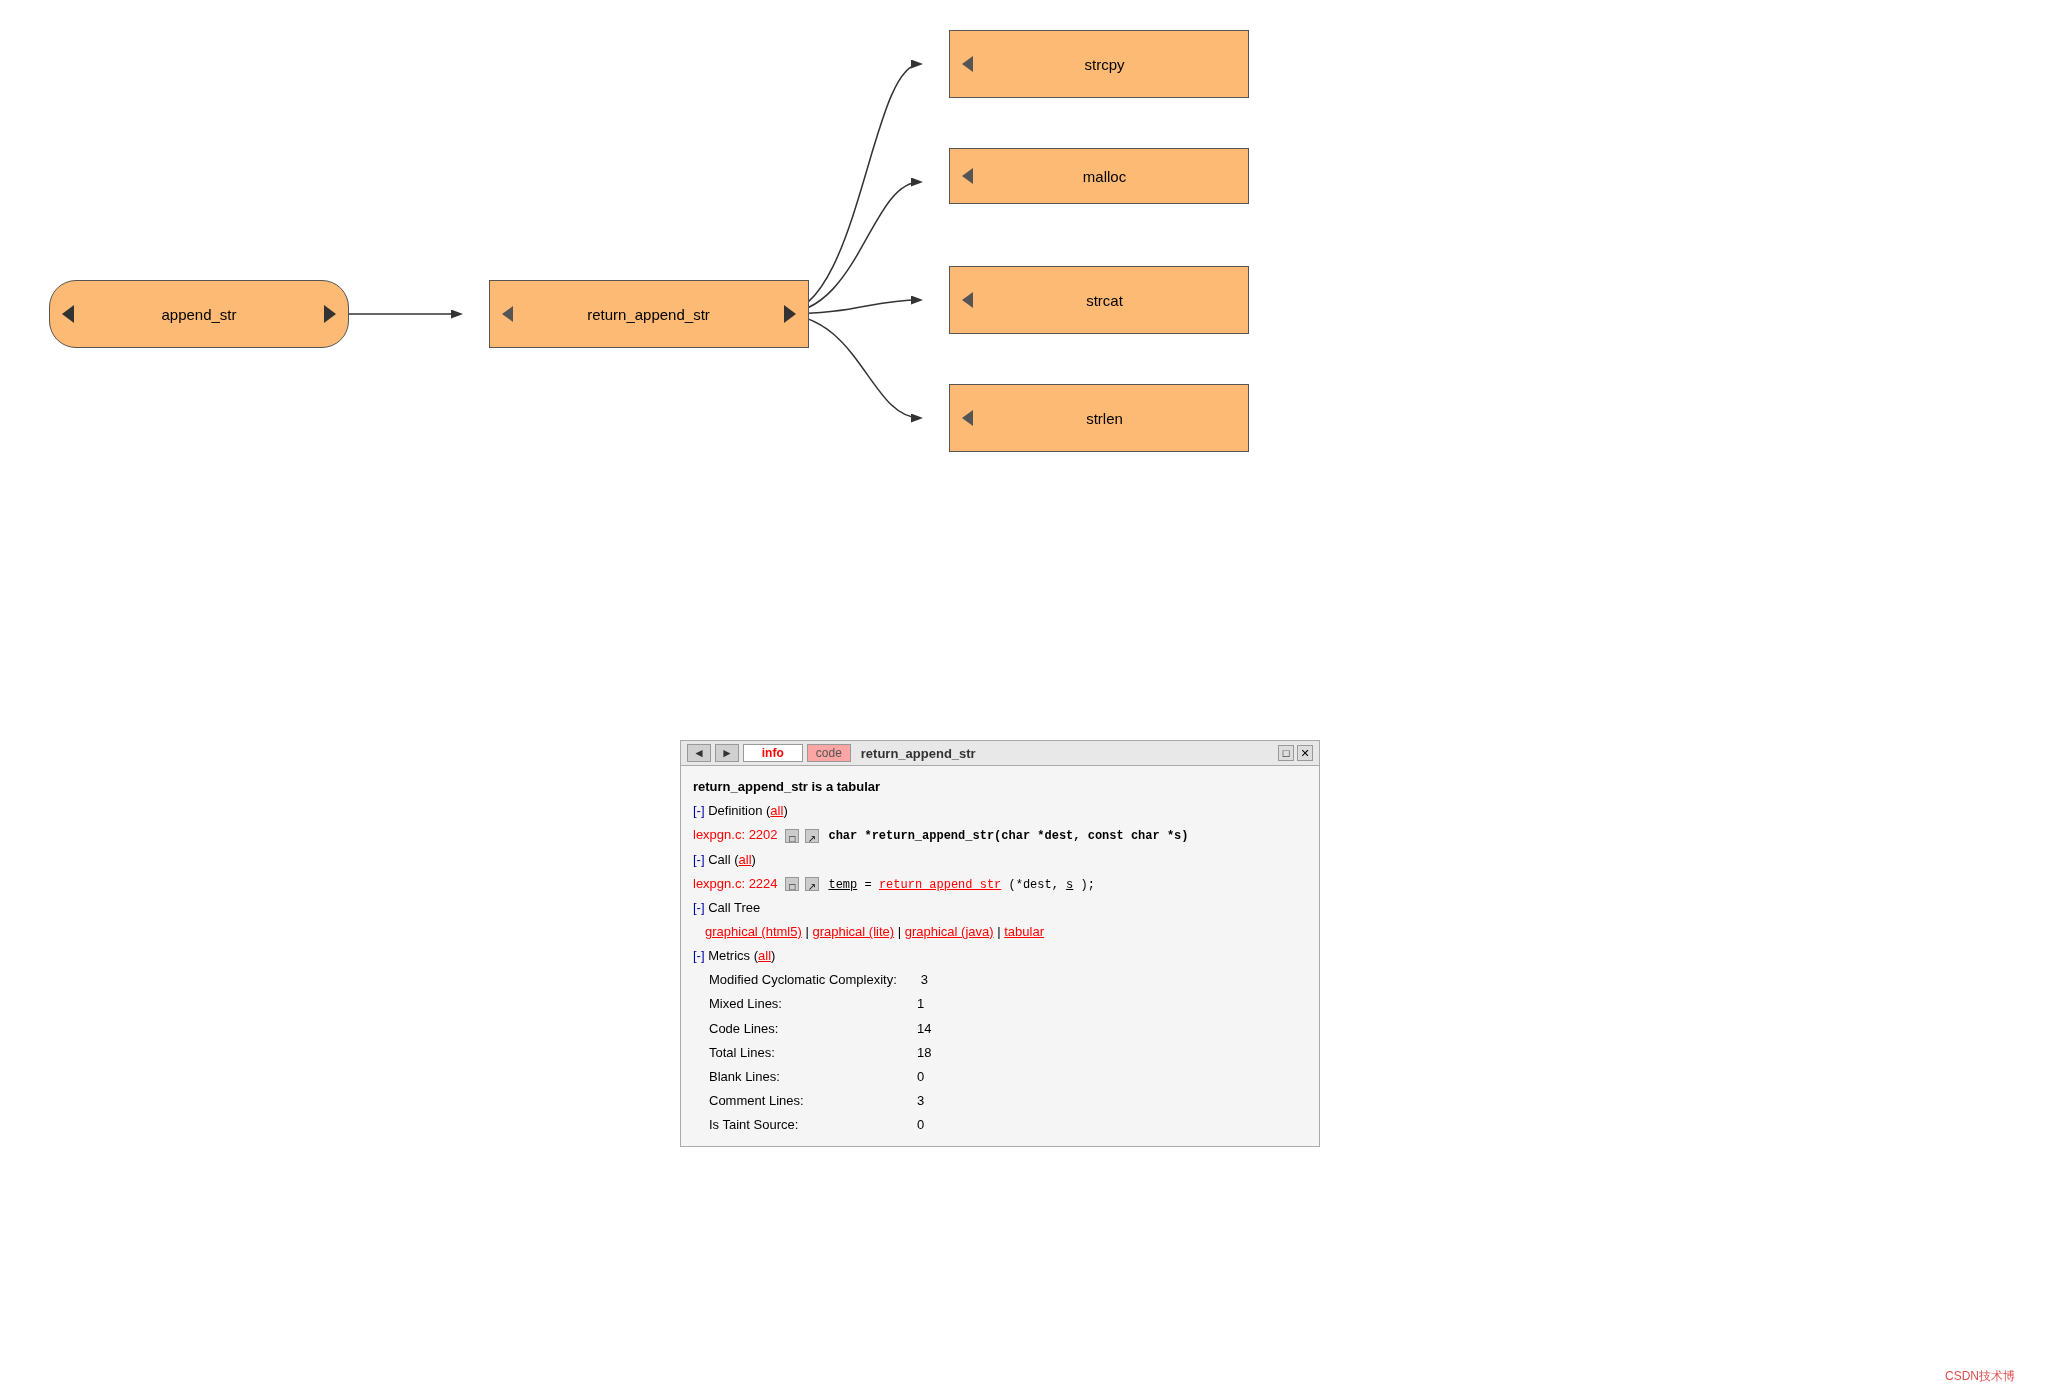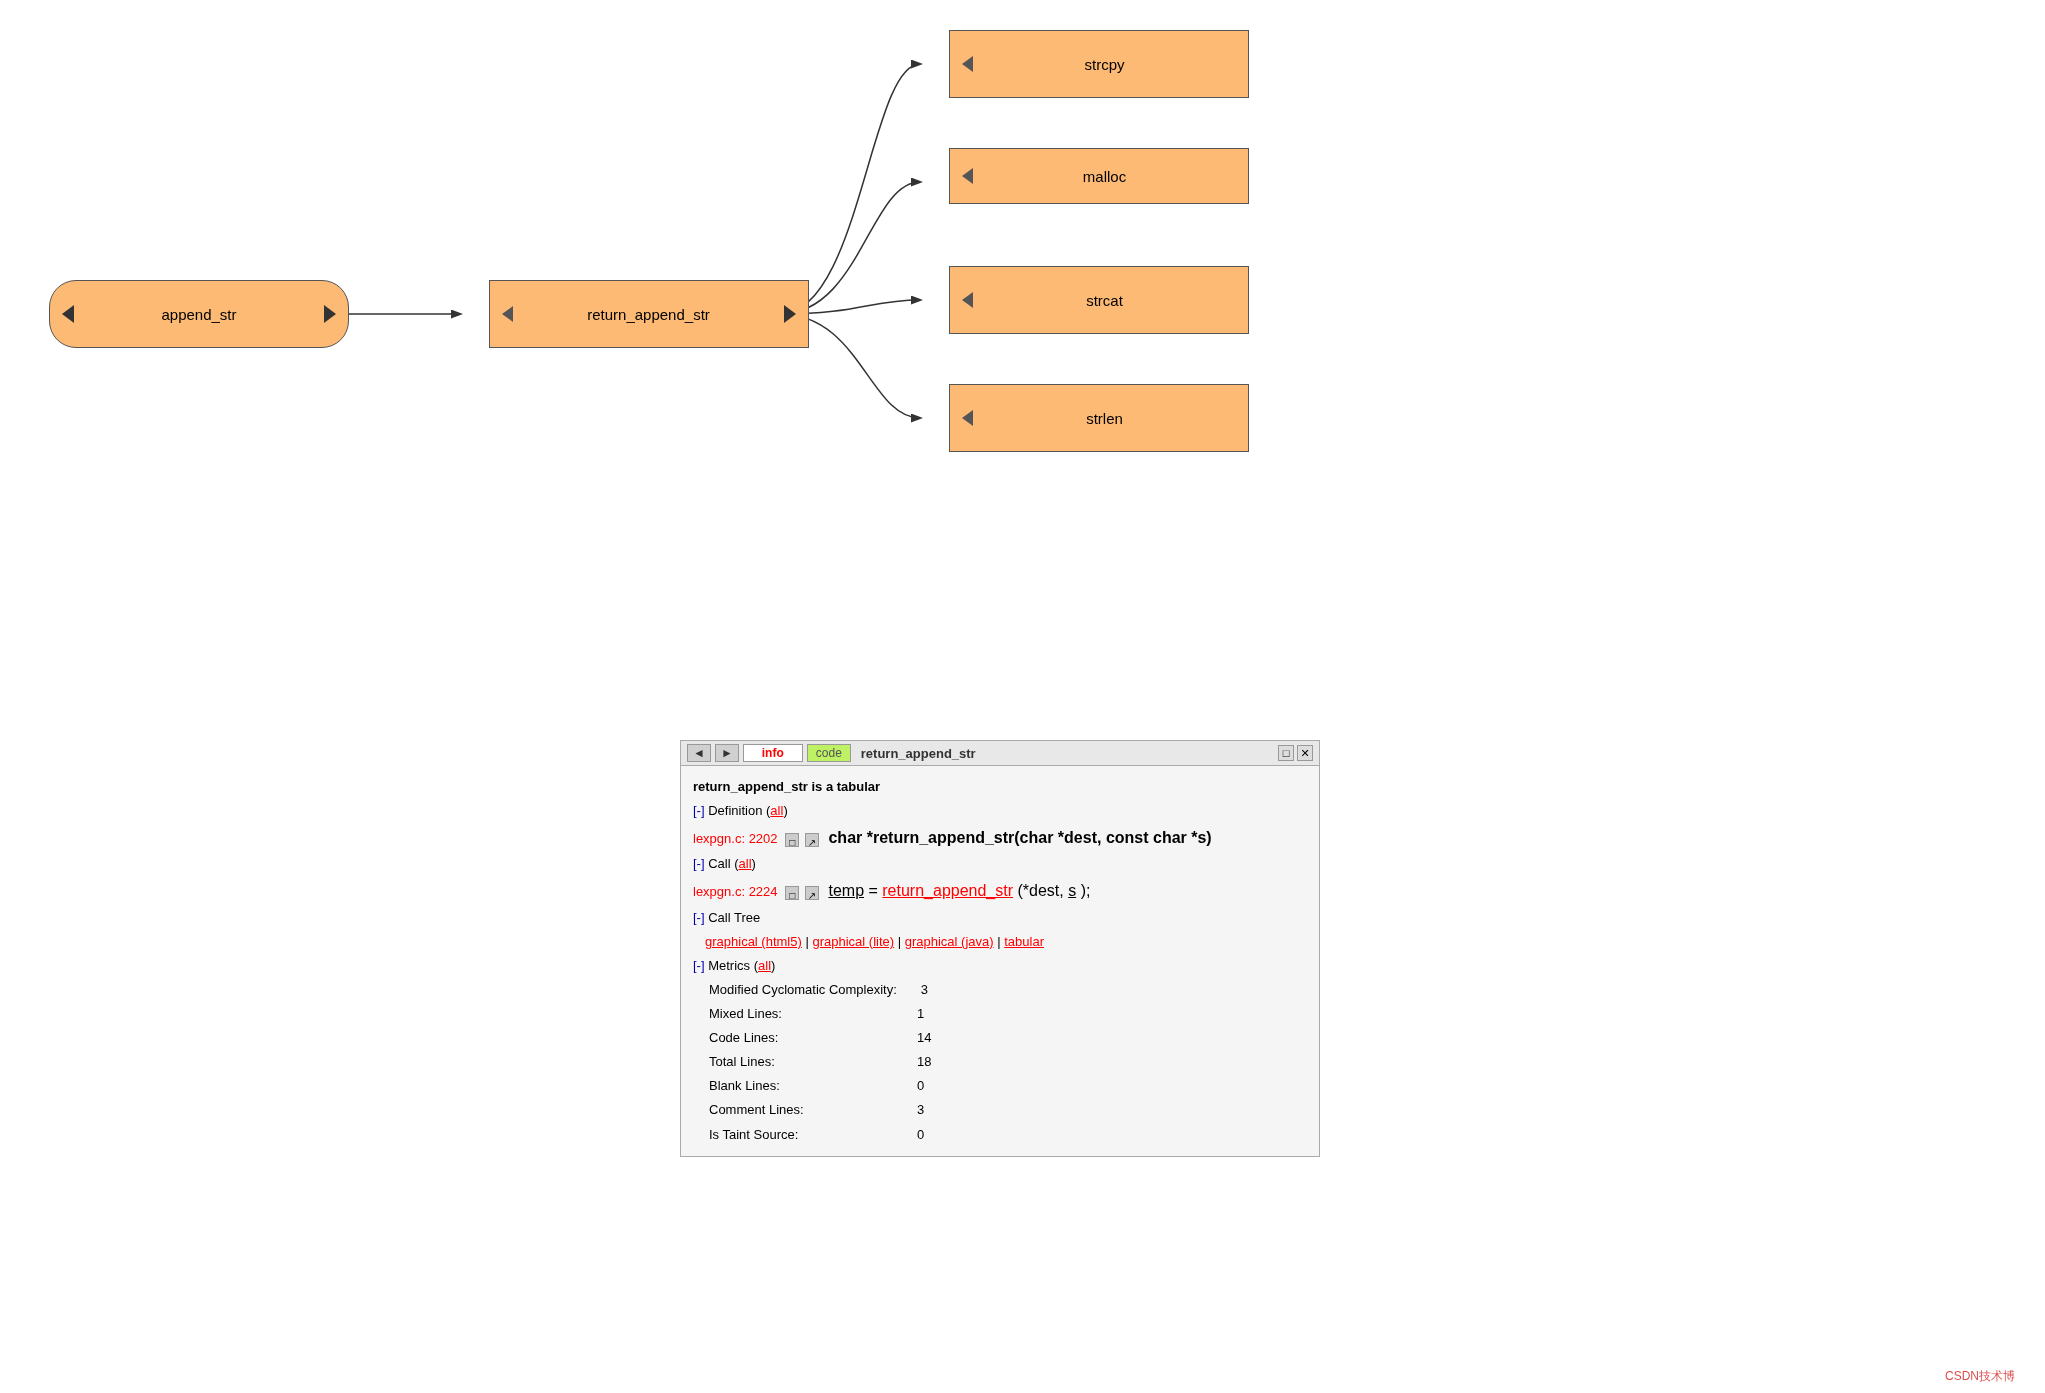--- a/index.html
+++ b/index.html
@@ -98,21 +98,21 @@
     .tab-info {
       background: #fff;
       border: 1px solid #999;
       padding: 1px 18px;
       font-size: 12px;
       color: red;
       font-weight: bold;
     }
 
     .tab-code {
-      background: #bef264;
+      background: #fca5a5;
       border: 1px solid #999;
       padding: 1px 8px;
       font-size: 12px;
       color: #555;
     }
 
     .panel-title {
       font-size: 13px;
       font-weight: bold;
       color: #333;
@@ -139,22 +139,22 @@
 
     #info-panel-body {
       padding: 8px 12px;
       line-height: 1.7;
     }
 
     .bold { font-weight: bold; }
     .red { color: red; }
     .collapse-btn { color: #0000aa; cursor: pointer; }
     .code-inline {
-      font-family: Liberation Sans, sans-serif;
-      font-size: 16px;
+      font-family: Liberation Mono, monospace;
+      font-size: 12px;
     }
     .underline { text-decoration: underline; }
     .metric-row {
       display: flex;
       gap: 24px;
     }
     .metric-label { min-width: 180px; }
     .metric-value { }
 
     .info-row { margin: 2px 0; }

